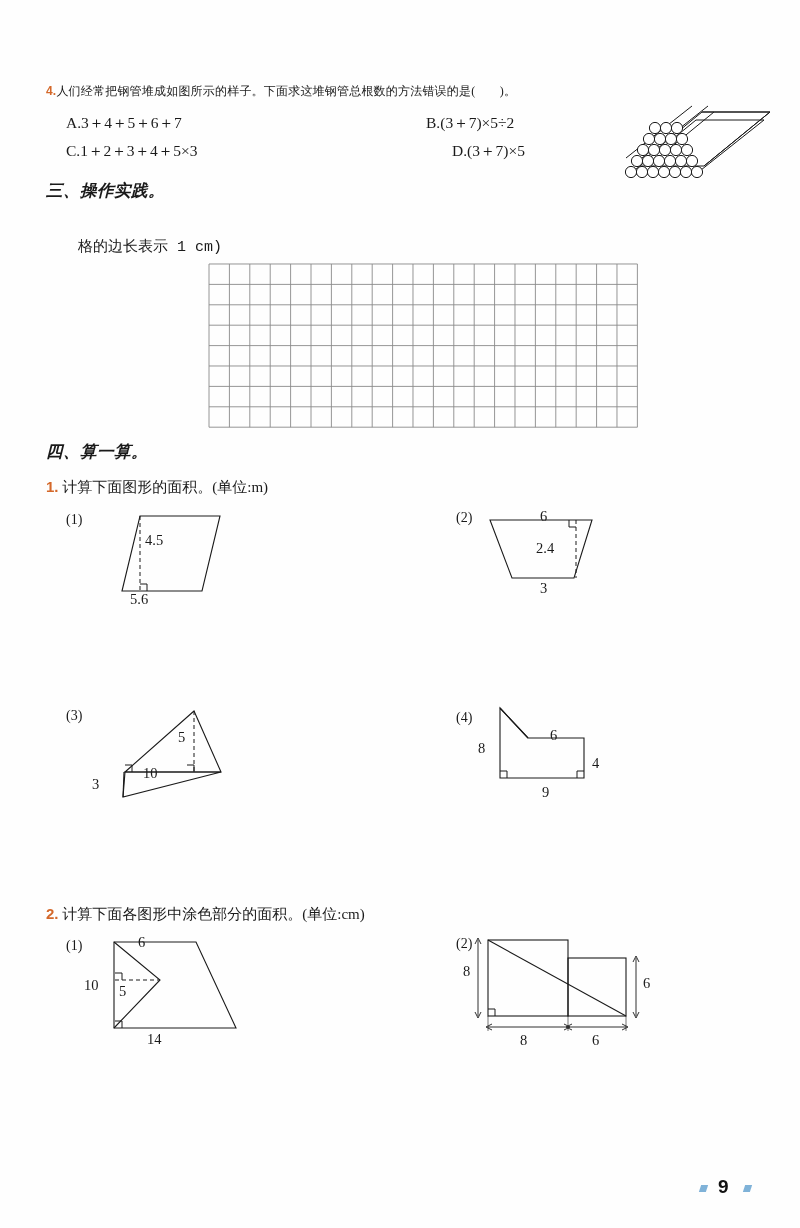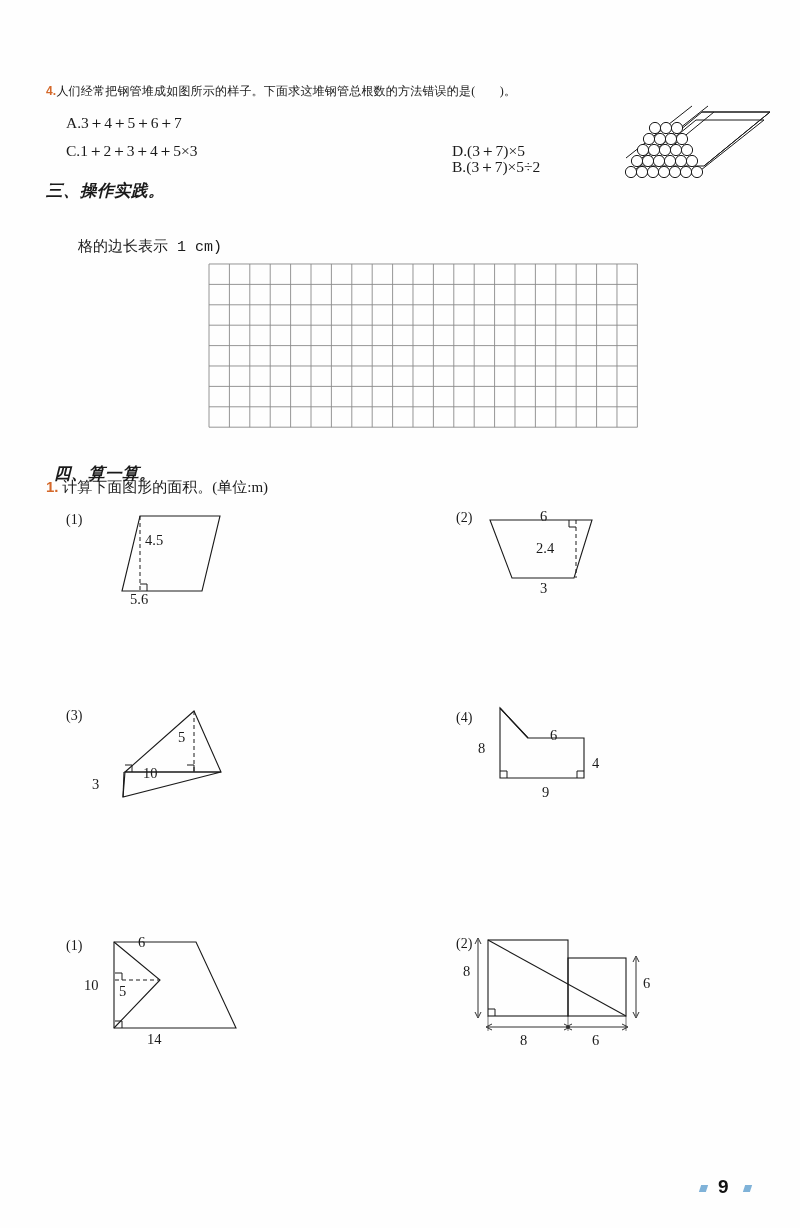--- a/index.html
+++ b/index.html
@@ -85,21 +85,21 @@
 
 <div class="page">
 
   <div class="abs" style="left:46px; top:82px; width:660px;">
     <div class="stem">
       <span class="qnum">4.</span><span>人们经常把钢管堆成如图所示的样子。下面求这堆钢管总根数的方法错误的是(　　)。</span>
     </div>
   </div>
 
   <div class="abs opt" style="left:66px; top:113px;">A.3＋4＋5＋6＋7</div>
-  <div class="abs opt" style="left:452px; top:113px;margin-top:44px;">B.(3＋7)×5÷2</div>
+  <div class="abs opt" style="left:426px; top:113px;">B.(3＋7)×5÷2</div>
   <div class="abs opt" style="left:66px; top:141px;">C.1＋2＋3＋4＋5×3</div>
   <div class="abs opt" style="left:452px; top:141px;">D.(3＋7)×5</div>
 
   <div class="fig" style="left:618px; top:104px;">
     <svg width="160" height="78" viewBox="0 0 160 78">
       <g fill="none" stroke="#1a1a1a" stroke-width="1">
 
         <g id="pipes">
           <path d="M18 62 L84 8 L152 8 L86 62 Z" fill="#fff"></path>
           <path d="M84 8 L152 8"></path>
@@ -183,21 +183,21 @@
         <line x1="1" y1="41.8" x2="429.4" y2="41.8" stroke="#8a8a8a" stroke-width="0.9"></line>
         <line x1="1" y1="62.199999999999996" x2="429.4" y2="62.199999999999996" stroke="#8a8a8a" stroke-width="0.9"></line>
         <line x1="1" y1="82.6" x2="429.4" y2="82.6" stroke="#8a8a8a" stroke-width="0.9"></line>
         <line x1="1" y1="103" x2="429.4" y2="103" stroke="#8a8a8a" stroke-width="0.9"></line>
         <line x1="1" y1="123.39999999999999" x2="429.4" y2="123.39999999999999" stroke="#8a8a8a" stroke-width="0.9"></line>
         <line x1="1" y1="143.79999999999998" x2="429.4" y2="143.79999999999998" stroke="#8a8a8a" stroke-width="0.9"></line>
         <line x1="1" y1="164.2" x2="429.4" y2="164.2" stroke="#8a8a8a" stroke-width="0.9"></line>
       </svg>
   </div>
 
-  <div class="abs sec-head" style="left:46px; top:463px;margin-left:8px;">四、算一算。</div>
+  <div class="abs sec-head" style="left:46px; top:441px;">四、算一算。</div>
 
   <div class="abs sub-head" style="left:46px; top:478px;">
     <span class="qnum">1.</span>
     <span>计算下面图形的面积。(单位:m)</span>
   </div>
 
   <div class="abs figlabel" style="left:66px; top:512px;">(1)</div>
   <div class="fig" style="left:100px; top:508px;">
     <svg width="130" height="95" viewBox="0 0 130 95">
       <path d="M22 83 L40 8 L120 8 L102 83 Z" fill="none" stroke="#1a1a1a" stroke-width="1.1"></path>
@@ -247,20 +247,24 @@
       <path d="M12 71 L19 71 L19 78" fill="none" stroke="#1a1a1a" stroke-width="1"></path>
       <path d="M89 71 L89 78" fill="none" stroke="#1a1a1a" stroke-width="1"></path>
       <path d="M89 71 L96 71" fill="none" stroke="#1a1a1a" stroke-width="1"></path>
     </svg>
   </div>
   <div class="abs dim" style="left:478px; top:740px;">8</div>
   <div class="abs dim" style="left:550px; top:727px;">6</div>
   <div class="abs dim" style="left:592px; top:755px;">4</div>
   <div class="abs dim" style="left:542px; top:784px;">9</div>
 
+  <div class="abs sub-head" style="left:46px; top:905px;">
+    <span class="qnum">2.</span>
+    <span>计算下面各图形中涂色部分的面积。(单位:cm)</span>
+  </div>
 
   <div class="abs figlabel" style="left:66px; top:938px;">(1)</div>
   <div class="fig" style="left:100px; top:932px;">
     <svg width="150" height="110" viewBox="0 0 150 110">
 
       <path d="M14 10 L96 10 L136 96 L14 96 Z" fill="none" stroke="#1a1a1a" stroke-width="1.1"></path>
 
       <path d="M14 10 L60 48 L14 96" fill="none" stroke="#1a1a1a" stroke-width="1.1"></path>
 
       <line x1="15" y1="48" x2="60" y2="48" stroke="#1a1a1a" stroke-width="1" stroke-dasharray="4,3"></line>

